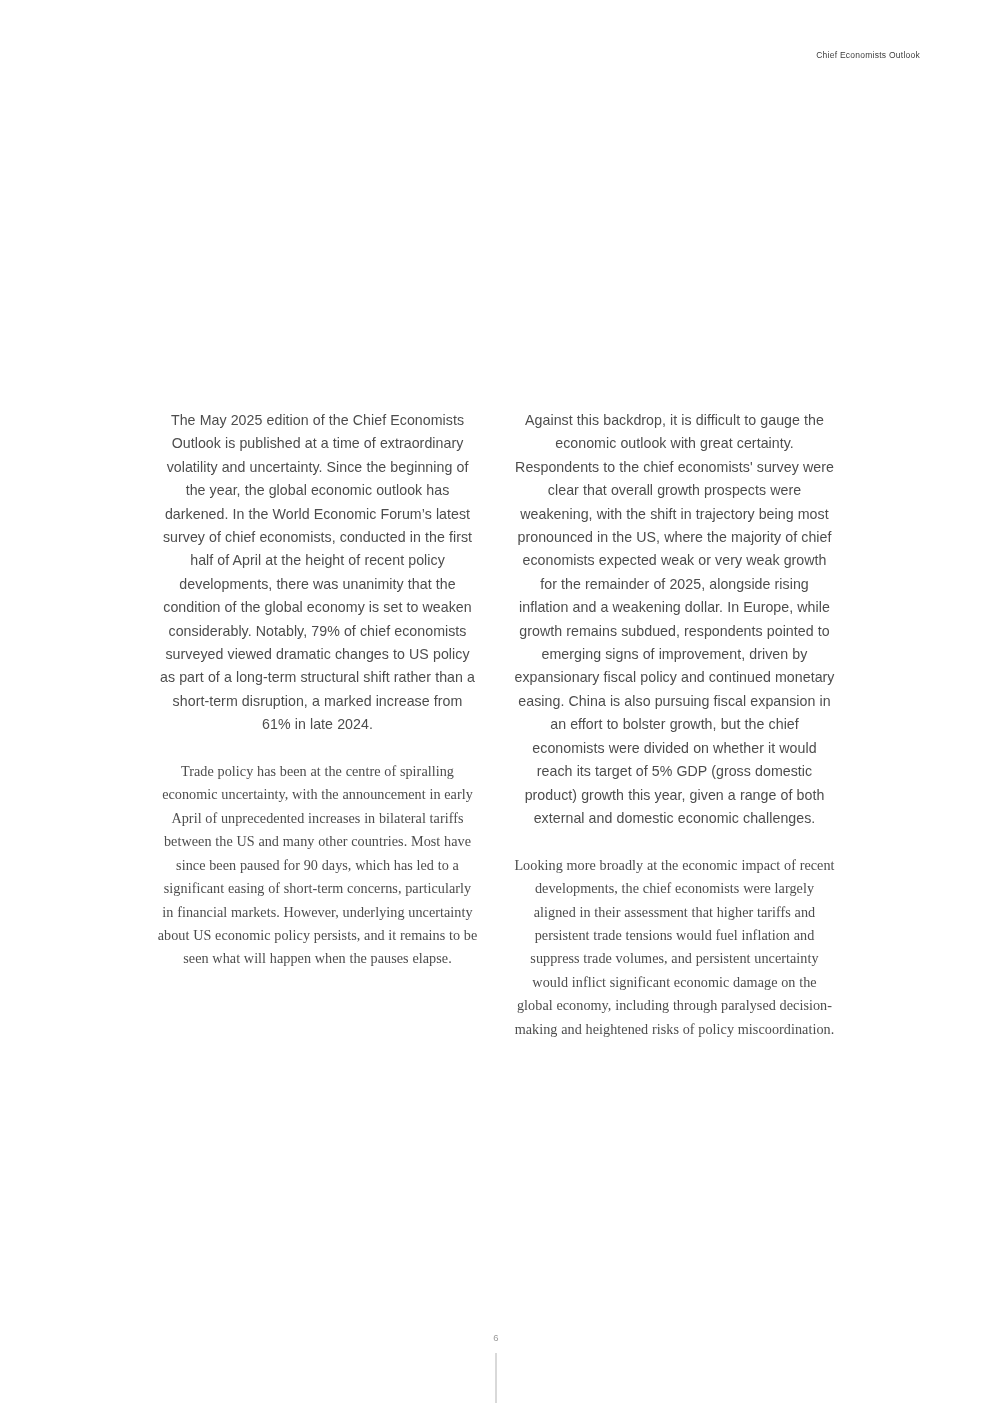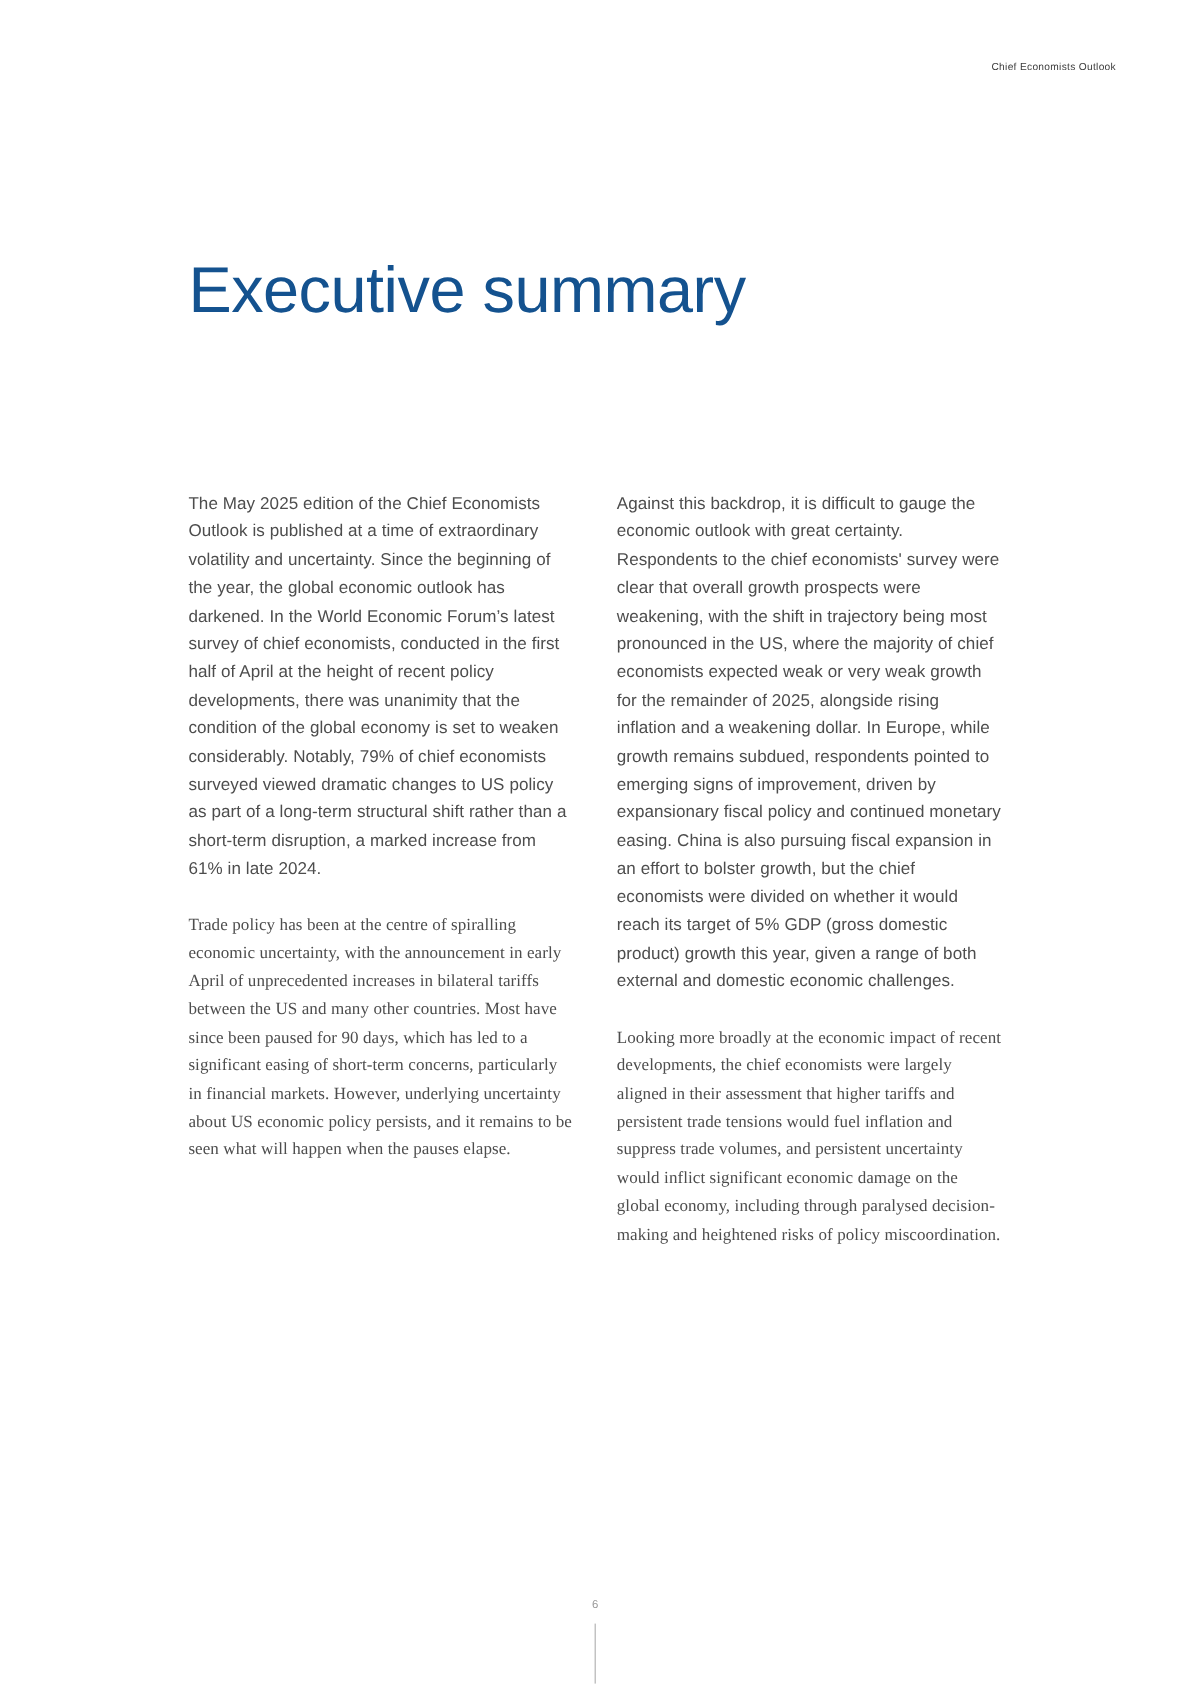--- a/index.html
+++ b/index.html
@@ -20,21 +20,21 @@
   .page {
     position: relative;
     width: 992px;
     height: 1403px;
   }
 
   
   .running-header {
     position: absolute;
     top: 50px;
-    right: 62px;
+    right: 72px;
     font-size: 8.5px;
     letter-spacing: 0.25px;
     color: #3c3c3c;
     white-space: nowrap;
     text-align: right;
   }
 
   
   .page-title {
     position: absolute;
@@ -62,21 +62,21 @@
   .column {
     width: 321px;
     flex: 0 0 321px;
   }
   .column p {
     margin: 0 0 23.4px 0;
     font-size: 14.2px;
     line-height: 23.4px;
     color: #4d4d4d;
     letter-spacing: 0.05px;
-    text-align: left;
+    text-align: center;
     word-spacing: 0.1px;
   }
   .column p:last-child {
     margin-bottom: 0;
     font-family: Liberation Serif, serif;
   }
 
   
   .folio {
     position: absolute;
@@ -100,21 +100,20 @@
     transform: translateX(-0.5px);
   }
 </style>
 </head>
 <body>
 
 <div class="page">
 
   <div class="running-header">Chief Economists Outlook</div>
 
-  <h1 class="page-title">Executive summary</h1>
 
   <div class="columns">
 
     <div class="column">
       <p>The May 2025 edition of the Chief Economists Outlook is published at a time of extraordinary volatility and uncertainty. Since the beginning of the year, the global economic outlook has darkened. In the World Economic Forum’s latest survey of chief economists, conducted in the first half of April at the height of recent policy developments, there was unanimity that the condition of the global economy is set to weaken considerably. Notably, 79% of chief economists surveyed viewed dramatic changes to US policy as part of a long-term structural shift rather than a short-term disruption, a marked increase from 61% in late 2024.</p>
       <p>Trade policy has been at the centre of spiralling economic uncertainty, with the announcement in early April of unprecedented increases in bilateral tariffs between the US and many other countries. Most have since been paused for 90 days, which has led to a significant easing of short-term concerns, particularly in financial markets. However, underlying uncertainty about US economic policy persists, and it remains to be seen what will happen when the pauses elapse.</p>
     </div>
 
     <div class="column">
       <p>Against this backdrop, it is difficult to gauge the economic outlook with great certainty. Respondents to the chief economists' survey were clear that overall growth prospects were weakening, with the shift in trajectory being most pronounced in the US, where the majority of chief economists expected weak or very weak growth for the remainder of 2025, alongside rising inflation and a weakening dollar. In Europe, while growth remains subdued, respondents pointed to emerging signs of improvement, driven by expansionary fiscal policy and continued monetary easing. China is also pursuing fiscal expansion in an effort to bolster growth, but the chief economists were divided on whether it would reach its target of 5% GDP (gross domestic product) growth this year, given a range of both external and domestic economic challenges.</p>

